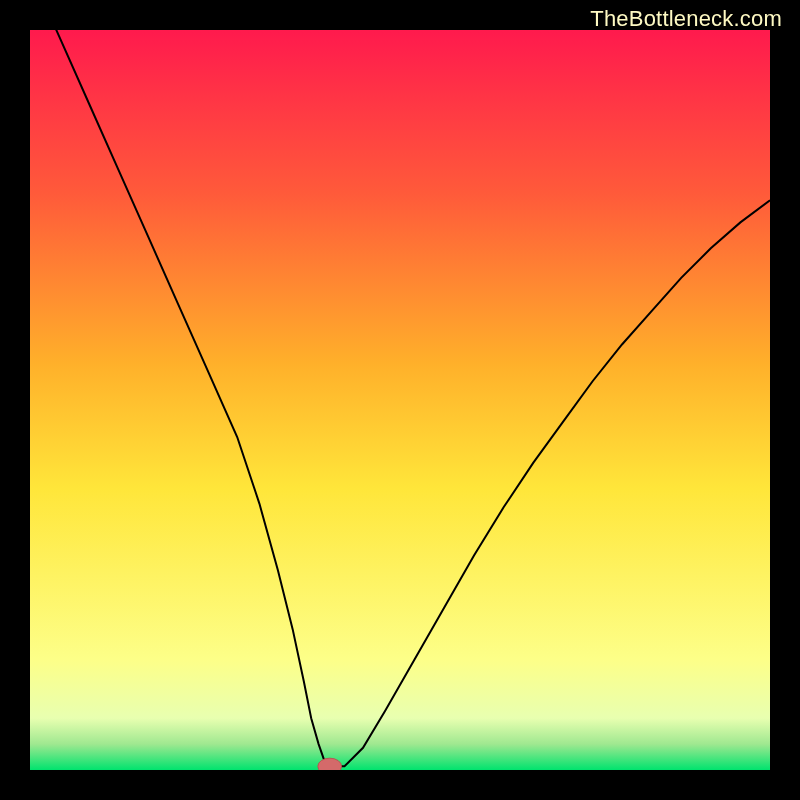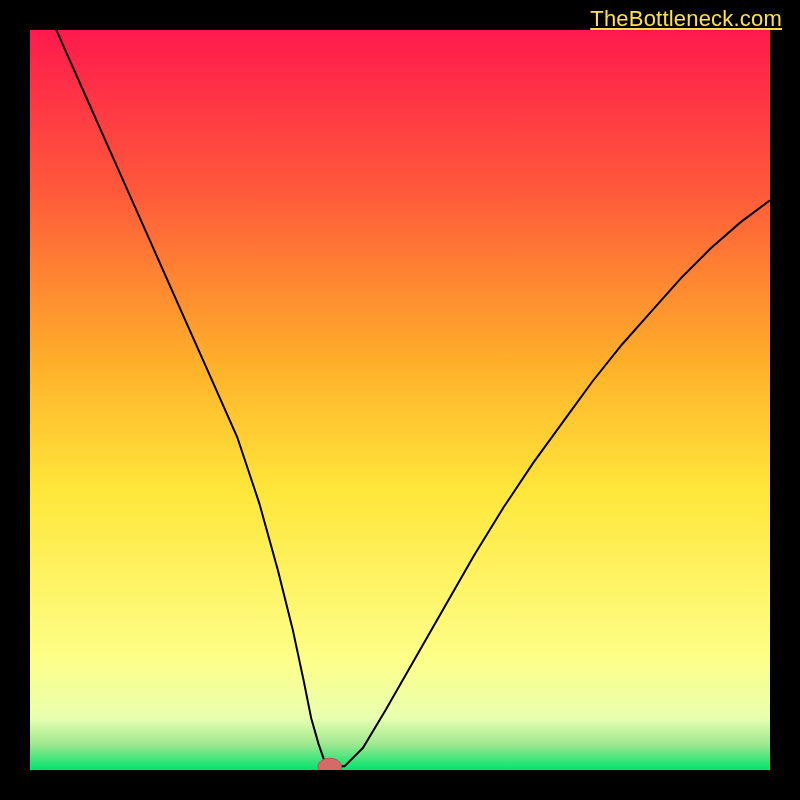--- a/index.html
+++ b/index.html
@@ -21,26 +21,25 @@
     position: absolute;
     left: 30px;
     top: 30px;
     width: 740px;
     height: 740px;
   }
   .watermark {
     position: absolute;
     top: 6px;
     right: 18px;
-    color: #fde047;
+    color: #fef9c3;
     font-size: 22px;
     font-weight: 500;
     letter-spacing: 0.2px;
     user-select: none;
-    text-decoration: underline;
   }
 </style>
 </head>
 <body>
 
 <div class="frame">
 
   <svg class="plot" viewBox="0 0 100 100" preserveAspectRatio="none" width="740" height="740">
     <defs>
       <linearGradient id="bg-grad" x1="0" y1="0" x2="0" y2="1">

